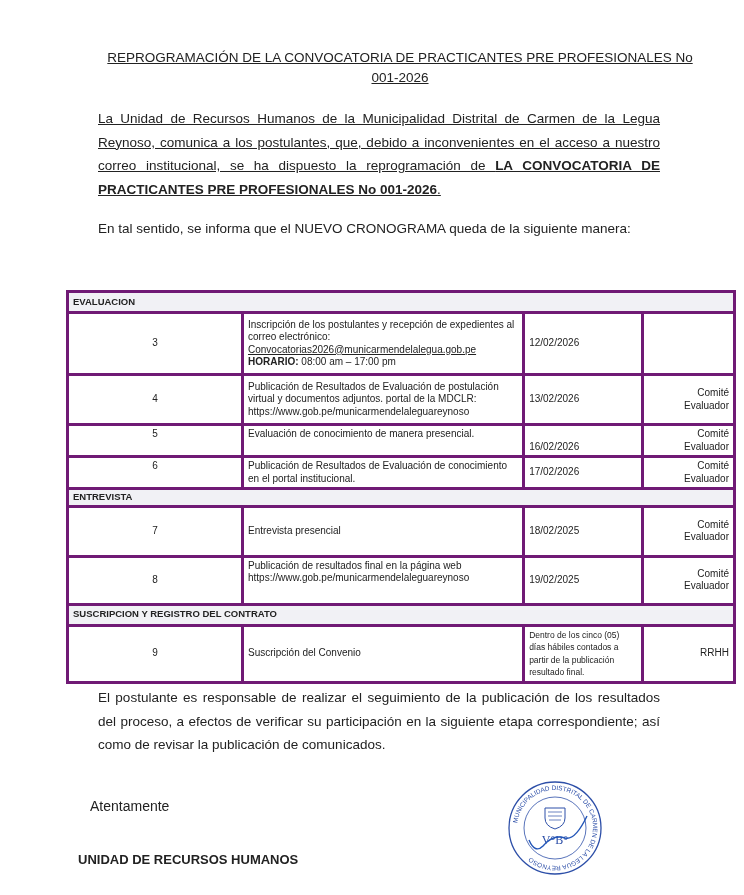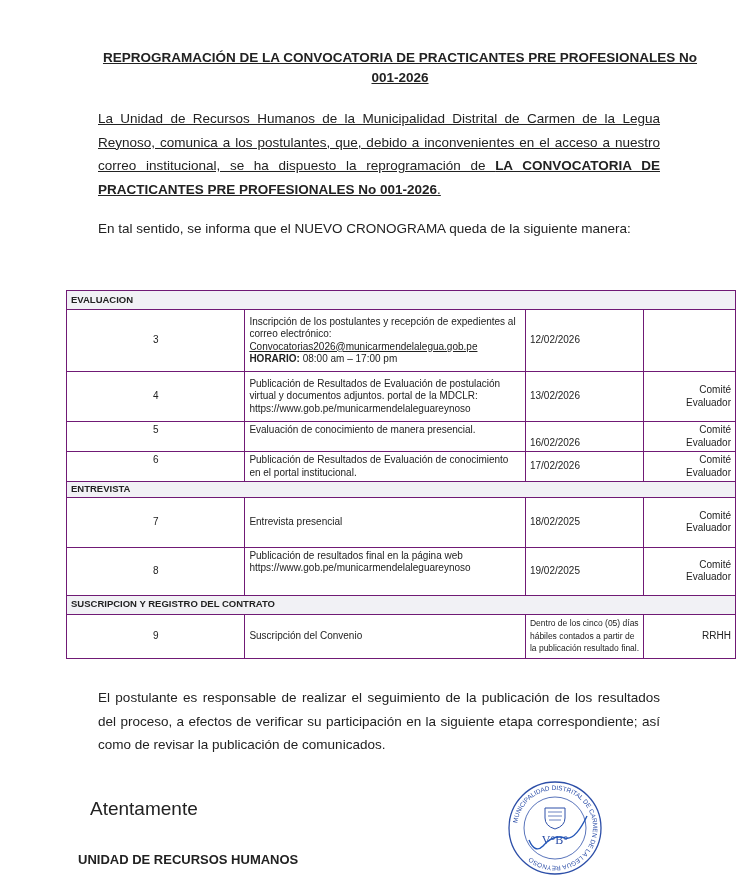--- a/index.html
+++ b/index.html
@@ -1,36 +1,36 @@
 <!DOCTYPE html>
 <html><head>
 <meta charset="utf-8">
 <style>
   html, body { margin: 0; padding: 0; background: #ffffff; }
   body { width: 744px; height: 895px; position: relative; overflow: hidden;
          font-family: "Liberation Sans", "DejaVu Sans", sans-serif; color: #1a1a1a; }
   .title { position: absolute; left: 80px; width: 640px; top: 48px; text-align: center;
-           font-weight: bold; font-size: 13.5px; line-height: 20px; text-decoration: underline; color: #222; }
+           font-weight: normal; font-size: 13.5px; line-height: 20px; text-decoration: underline; color: #222; }
   .para { position: absolute; left: 98px; width: 562px; font-size: 13.5px; line-height: 23.5px; text-align: justify; color: #222; }
   .p1 { top: 107px; text-decoration: underline; }
   .p1 b { font-weight: bold; }
   .p2 { top: 217px; }
   table.sched { position: absolute; left: 66px; top: 290px; width: 670px; border-collapse: collapse;
                 font-size: 10px; color: #222; }
-  table.sched td { border: 1px solid #701a75; padding: 2px 4px; vertical-align: middle; line-height: 12.5px; }
+  table.sched td { border: 3px solid #701a75; padding: 2px 4px; vertical-align: middle; line-height: 12.5px; }
   td.section { background: #f1f1f5; font-weight: bold; font-size: 9.5px; padding: 3px 4px; height: 14px; }
   td.num { width: 171px; text-align: center; }
   td.act { width: 272px; text-align: left; }
   td.date { width: 110px; text-align: left; }
   td.resp { width: 83px; text-align: right; }
   td.small { font-size: 8.5px; line-height: 10px; }
   .act .link { text-decoration: underline; }
   .justify { text-align: justify; }
   .p3 { top: 662px; margin-top: 24px; }
-  .closing { position: absolute; left: 90px; top: 798px; font-size: 19px; color: #222; }
+  .closing { position: absolute; left: 90px; top: 798px; font-size: 14px; color: #222; }
   .signature { position: absolute; left: 78px; top: 852px; font-size: 13px; font-weight: bold; color: #222; }
   .stamp { position: absolute; left: 505px; top: 778px; width: 100px; height: 100px; }
 </style>
 </head>
 <body>
 
 <div class="title">
   <div>REPROGRAMACIÓN DE LA CONVOCATORIA DE PRACTICANTES PRE PROFESIONALES No</div>
   <div>001-2026</div>
 </div>

